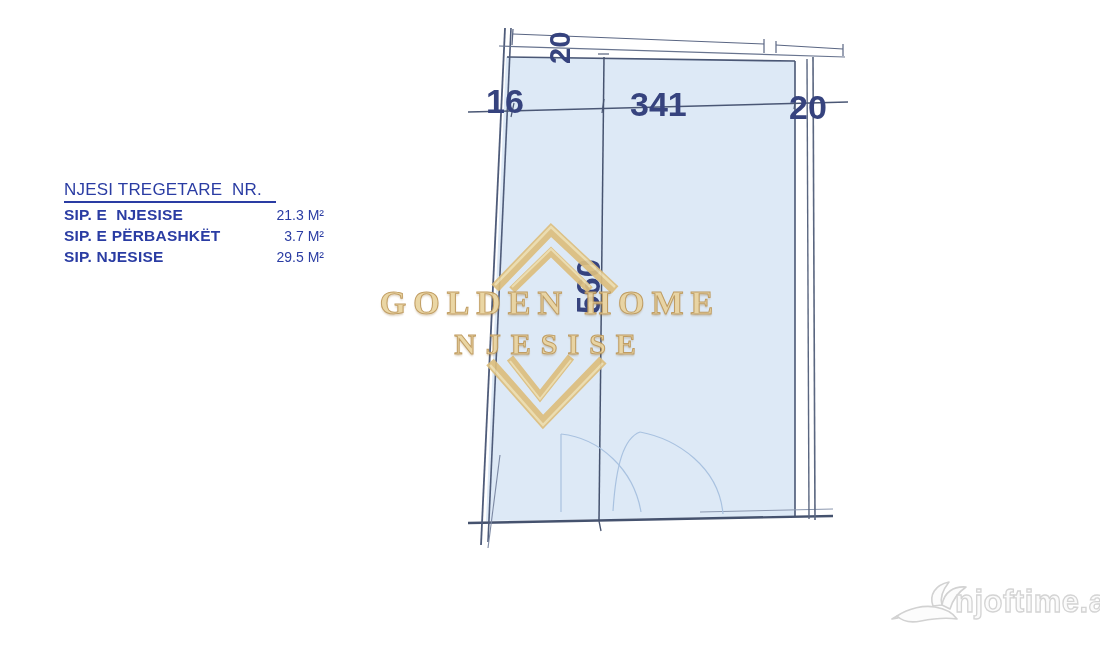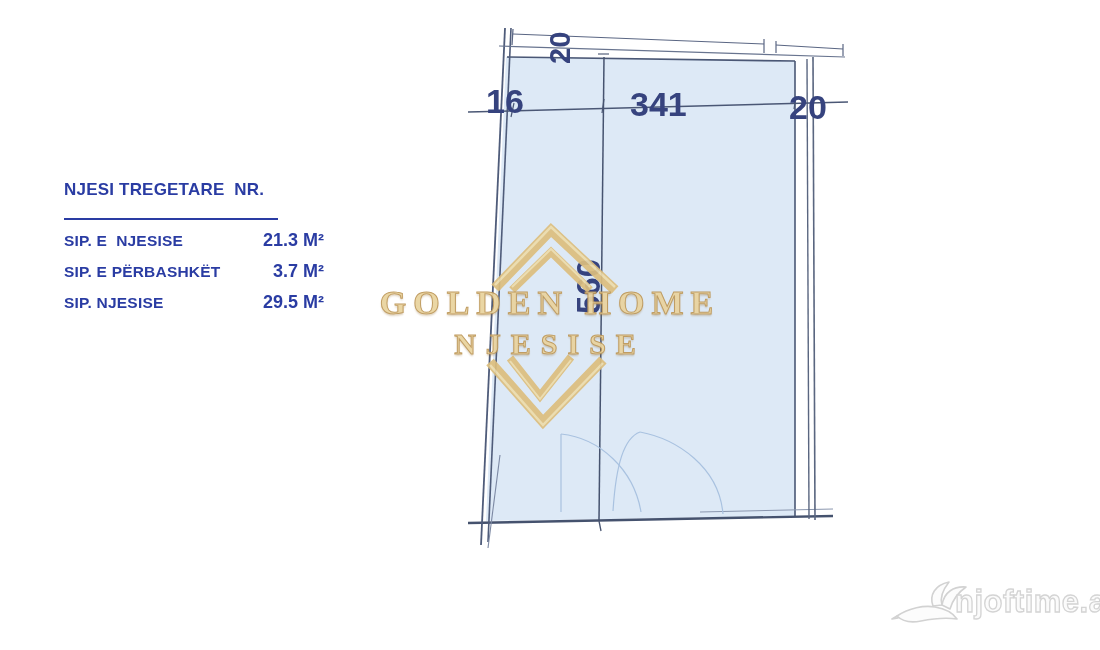--- a/index.html
+++ b/index.html
@@ -9,26 +9,26 @@
   }
   
   #plan-svg{position:absolute;left:0;top:0;width:1100px;height:650px;z-index:1;}
   .dim-num{font-family:"Liberation Sans",sans-serif;font-weight:600;}
   
   .info-panel{
     position:absolute;left:64px;top:180px;width:260px;z-index:3;
     color:#2a3ca3;
   }
   .info-title{
-    display:inline-block;font-size:17px;font-weight:bold;letter-spacing:.2px;
-    white-space:pre;border-bottom:2.5px solid #2a3ca3;padding-right:14px;padding-bottom:18px;
+    display:inline-block;font-size:17px;font-weight:normal;letter-spacing:.2px;
+    white-space:pre;border-bottom:2.5px solid #2a3ca3;padding-right:14px;padding-bottom:1px;
   }
-  .info-row{display:flex;justify-content:space-between;align-items:baseline;margin-top:10px;}
+  .info-row{display:flex;justify-content:space-between;align-items:baseline;margin-top:3px;}
   .info-row .lbl{font-size:15.5px;font-weight:bold;white-space:pre;letter-spacing:.2px;}
-  .info-row .val{font-size:18px;font-weight:bold;white-space:pre;}
+  .info-row .val{font-size:14px;font-weight:normal;white-space:pre;}
   
   .wm{position:absolute;z-index:2;pointer-events:none;}
   #wm-logo{left:470px;top:220px;width:160px;height:210px;opacity:.92;}
   .wm-text{
     left:355px;width:390px;text-align:center;
     font-family:"Liberation Serif",serif;font-weight:bold;
     color:#e9d39e;-webkit-text-stroke:1px #bd9758;
     text-shadow:0 2px 2px rgba(150,110,45,.35);
     opacity:.93;white-space:nowrap;
   }

